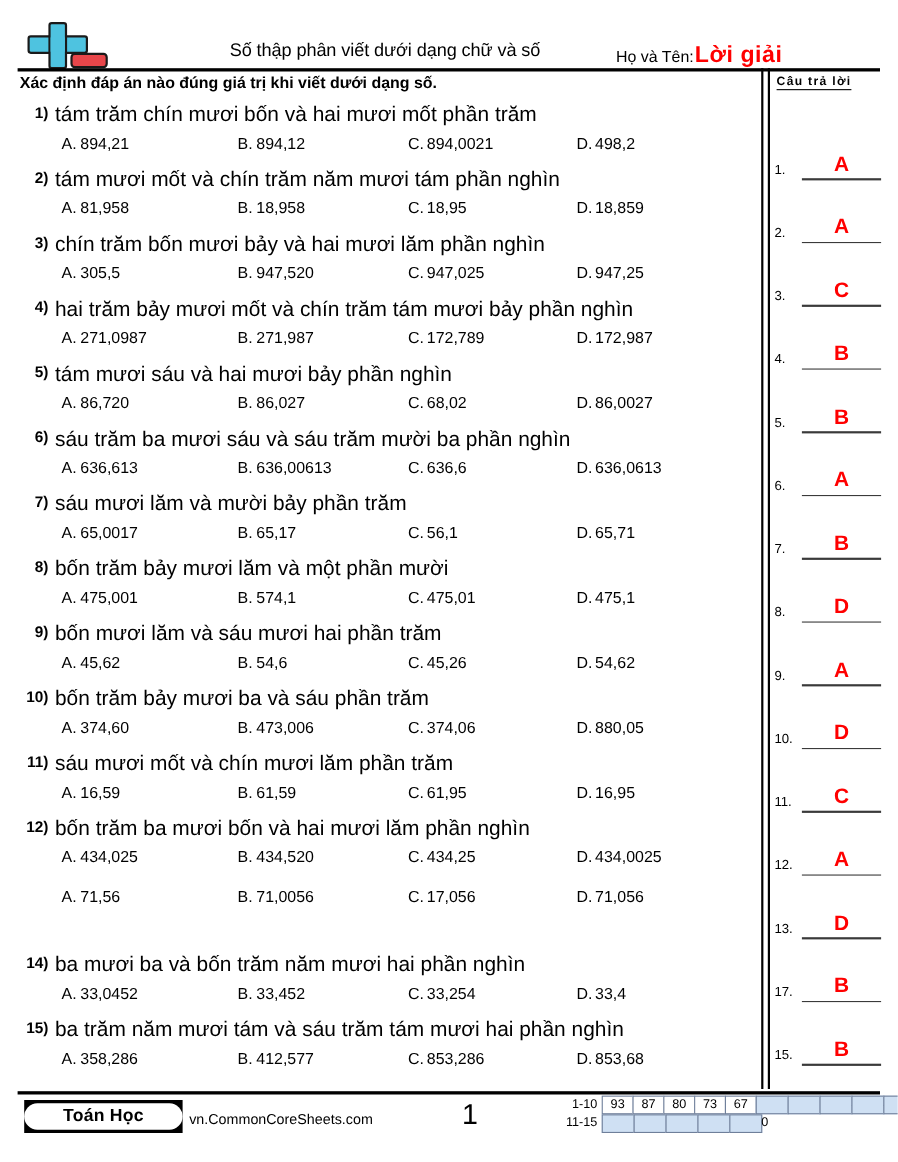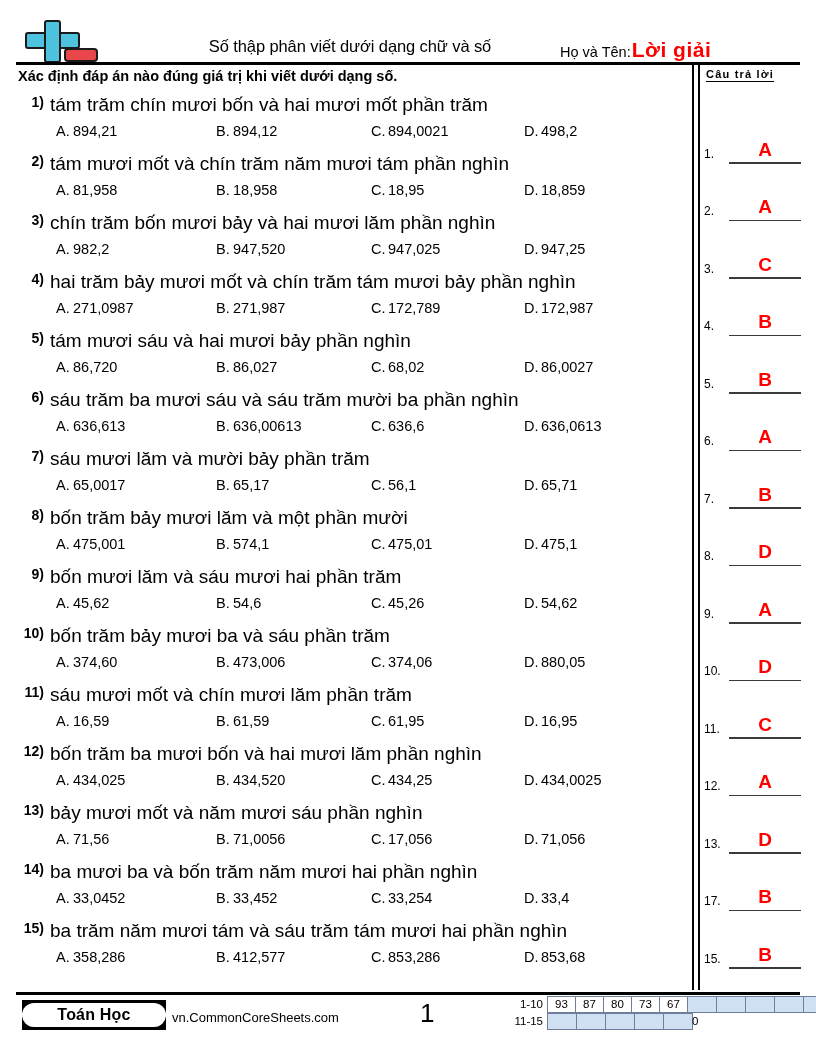--- a/index.html
+++ b/index.html
@@ -461,21 +461,21 @@
           <div class="opt opt-c"><span class="opt-letter">C.</span><span>18,95</span></div>
           <div class="opt opt-d"><span class="opt-letter">D.</span><span>18,859</span></div>
         </div>
       </div>
       <div class="q-block">
         <div class="q-prompt">
           <span class="q-num">3)</span>
           <span class="q-text">chín trăm bốn mươi bảy và hai mươi lăm phần nghìn</span>
         </div>
         <div class="q-options">
-          <div class="opt opt-a"><span class="opt-letter">A.</span><span>982,2</span></div>
+          <div class="opt opt-a"><span class="opt-letter">A.</span><span>305,5</span></div>
           <div class="opt opt-b"><span class="opt-letter">B.</span><span>947,520</span></div>
           <div class="opt opt-c"><span class="opt-letter">C.</span><span>947,025</span></div>
           <div class="opt opt-d"><span class="opt-letter">D.</span><span>947,25</span></div>
         </div>
       </div>
       <div class="q-block">
         <div class="q-prompt">
           <span class="q-num">4)</span>
           <span class="q-text">hai trăm bảy mươi mốt và chín trăm tám mươi bảy phần nghìn</span>
         </div>
@@ -576,24 +576,20 @@
           <span class="q-text">bốn trăm ba mươi bốn và hai mươi lăm phần nghìn</span>
         </div>
         <div class="q-options">
           <div class="opt opt-a"><span class="opt-letter">A.</span><span>434,025</span></div>
           <div class="opt opt-b"><span class="opt-letter">B.</span><span>434,520</span></div>
           <div class="opt opt-c"><span class="opt-letter">C.</span><span>434,25</span></div>
           <div class="opt opt-d"><span class="opt-letter">D.</span><span>434,0025</span></div>
         </div>
       </div>
       <div class="q-block">
-        <div class="q-prompt">
-          <span class="q-num">13)</span>
-          <span class="q-text">bảy mươi mốt và năm mươi sáu phần nghìn</span>
-        </div>
         <div class="q-options">
           <div class="opt opt-a"><span class="opt-letter">A.</span><span>71,56</span></div>
           <div class="opt opt-b"><span class="opt-letter">B.</span><span>71,0056</span></div>
           <div class="opt opt-c"><span class="opt-letter">C.</span><span>17,056</span></div>
           <div class="opt opt-d"><span class="opt-letter">D.</span><span>71,056</span></div>
         </div>
       </div>
       <div class="q-block">
         <div class="q-prompt">
           <span class="q-num">14)</span>

